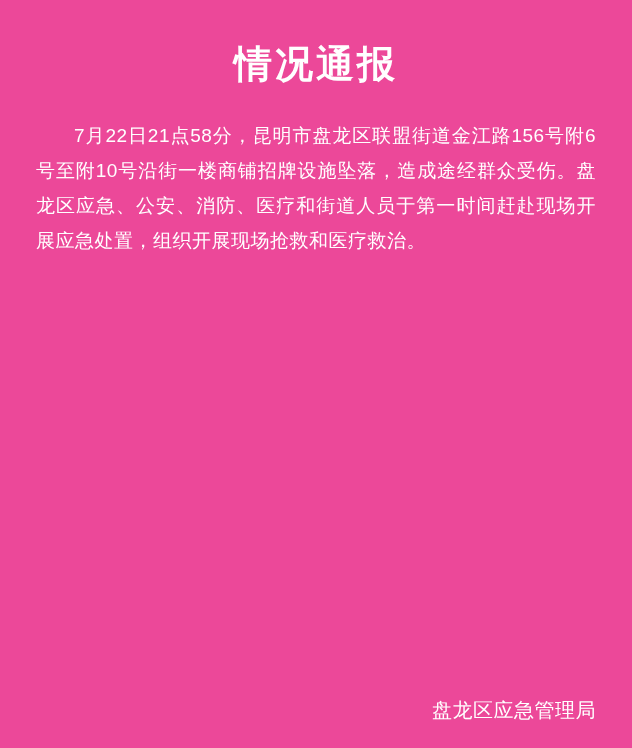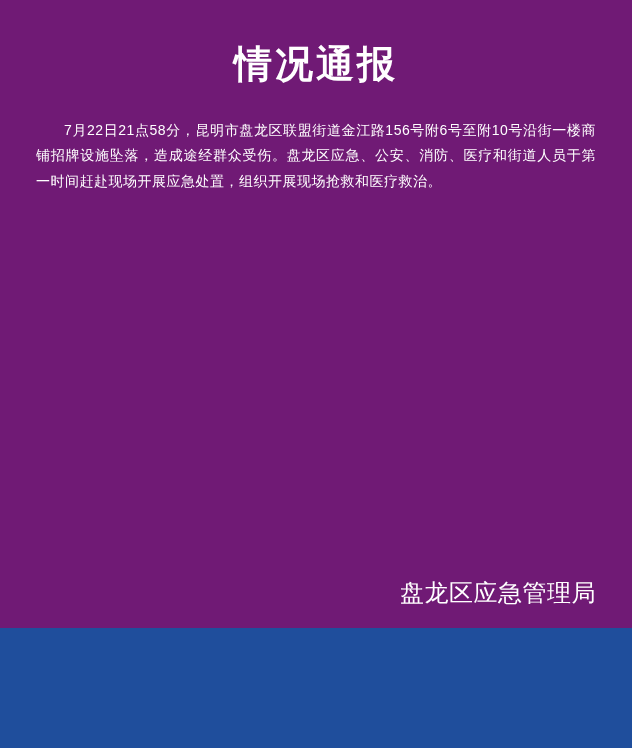--- a/index.html
+++ b/index.html
@@ -8,54 +8,54 @@
   }
   body {
     width: 632px;
     height: 748px;
     background: #1f4e9c;
     font-family: "Liberation Sans", sans-serif;
     overflow: hidden;
   }
   .notice {
     width: 632px;
-    height: 628px;
+    height: 748px;
     box-sizing: border-box;
-    background: #701a75;
-    padding: 34px 36px 14px 36px;
+    background: #ec4899;
+    padding: 34px 36px 20px 36px;
     display: flex;
     flex-direction: column;
     color: #ffffff;
   }
   .title {
     text-align: center;
     font-size: 38px;
     font-weight: bold;
     letter-spacing: 3px;
     color: #ffffff;
     margin: 8px 0 30px 0;
     line-height: 1.2;
   }
   .body-text {
     flex: 1 1 auto;
   }
   .para {
-    font-size: 14px;
+    font-size: 19px;
     line-height: 1.85;
     letter-spacing: 0.5px;
     text-align: justify;
     text-justify: inter-ideograph;
     text-indent: 2em;
     margin: 0 0 22px 0;
     color: #ffffff;
   }
   .signature {
     margin-top: 6px;
     text-align: right;
-    font-size: 24px;
+    font-size: 20px;
     line-height: 1.75;
     letter-spacing: 0.5px;
     color: #ffffff;
   }
   .sig-line {
     display: block;
   }
 </style>
 </head>
 <body>

